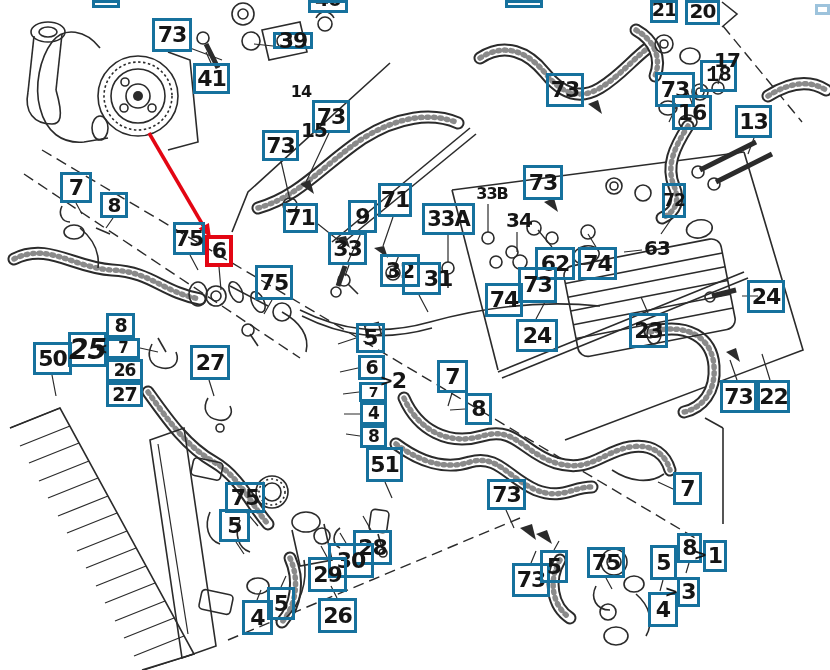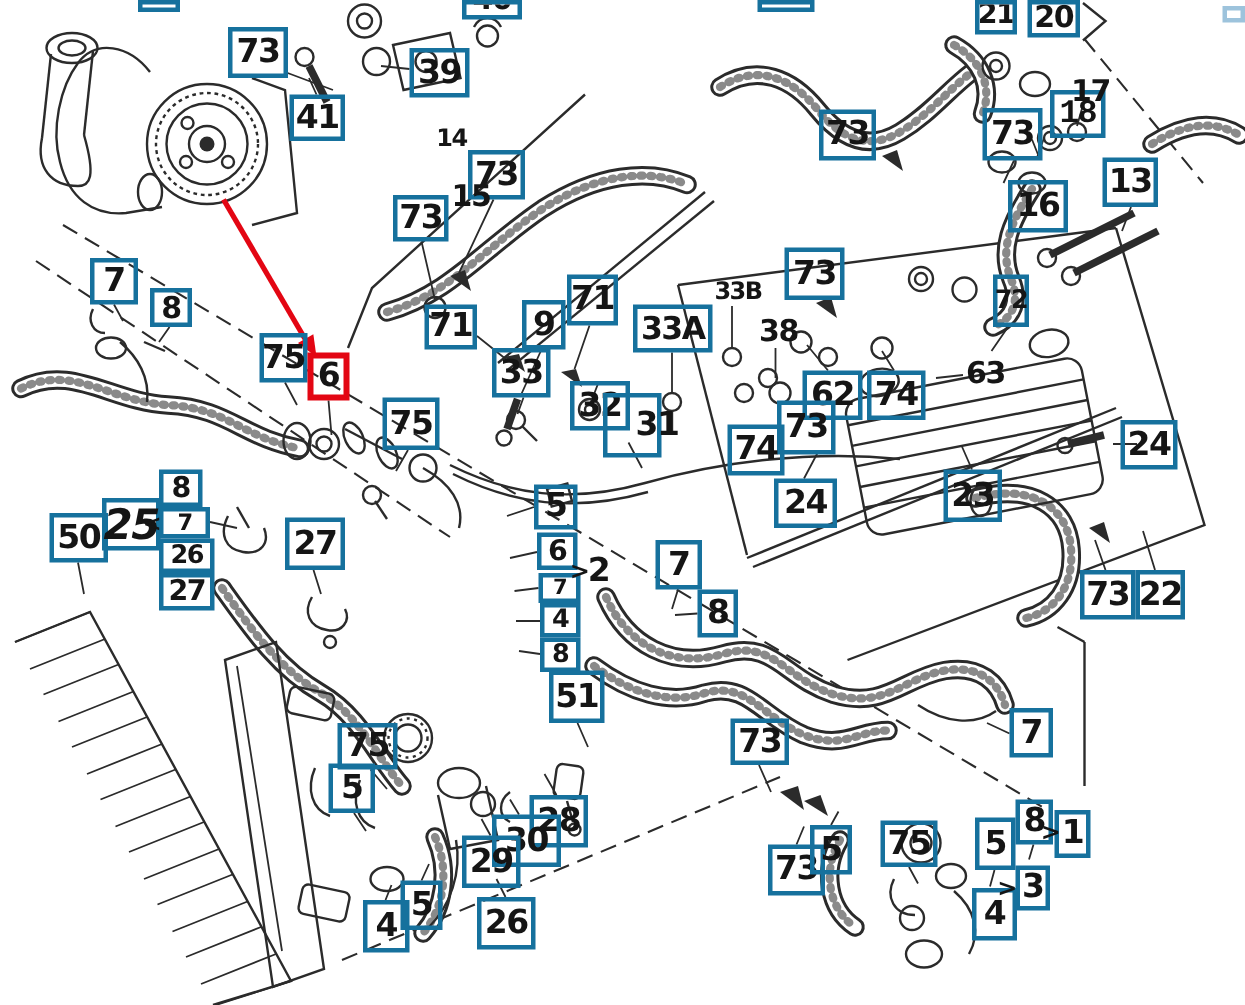--- a/index.html
+++ b/index.html
@@ -253,37 +253,37 @@
 
   <div>
       <div class="callout cut" style="left: 92px; top: 0px; width: 28px; height: 8px; font-size: 10px;"></div>
       <div class="callout cut" style="left: 308px; top: 0px; width: 40px; height: 13px; font-size: 20px;">40</div>
       <div class="callout cut" style="left: 505px; top: 0px; width: 38px; height: 8px; font-size: 10px;"></div>
       <div class="callout cut" style="left: 650px; top: 0px; width: 28px; height: 23px; font-size: 19px;">21</div>
       <div class="callout cut" style="left: 685px; top: 0px; width: 35px; height: 25px; font-size: 20px;">20</div>
       <div class="callout light" style="left: 815px; top: 4px; width: 15px; height: 11px; font-size: 10px;"></div>
       <div class="callout box" style="left: 152px; top: 18px; width: 40px; height: 34px; font-size: 22px;">73</div>
       <div class="callout box" style="left: 193px; top: 63px; width: 37px; height: 31px; font-size: 22px;">41</div>
-      <div class="callout box" style="left: 273px; top: 32px; width: 40px; height: 33px; font-size: 22px;">39</div>
+      <div class="callout box" style="left: 273px; top: 32px; width: 40px; height: 17px; font-size: 22px;">39</div>
       <div class="callout box" style="left: 312px; top: 100px; width: 38px; height: 33px; font-size: 22px;">73</div>
       <div class="callout box" style="left: 262px; top: 130px; width: 37px; height: 31px; font-size: 22px;">73</div>
       <div class="callout box" style="left: 546px; top: 73px; width: 38px; height: 34px; font-size: 22px;">73</div>
       <div class="callout box" style="left: 700px; top: 60px; width: 37px; height: 32px; font-size: 22px; font-family: Liberation Mono, monospace;">18</div>
       <div class="callout box" style="left: 655px; top: 72px; width: 40px; height: 35px; font-size: 22px;">73</div>
-      <div class="callout box" style="left: 672px; top: 120px; width: 40px; height: 35px; font-size: 22px;">16</div>
+      <div class="callout box" style="left: 672px; top: 95px; width: 40px; height: 35px; font-size: 22px;">16</div>
       <div class="callout box" style="left: 735px; top: 105px; width: 37px; height: 33px; font-size: 22px;">13</div>
       <div class="callout box" style="left: 523px; top: 165px; width: 40px; height: 35px; font-size: 22px;">73</div>
       <div class="callout box" style="left: 662px; top: 183px; width: 24px; height: 35px; font-size: 17px;">72</div>
       <div class="callout box" style="left: 283px; top: 203px; width: 35px; height: 30px; font-size: 22px;">71</div>
       <div class="callout box" style="left: 348px; top: 200px; width: 29px; height: 33px; font-size: 22px;">9</div>
       <div class="callout box" style="left: 378px; top: 183px; width: 34px; height: 34px; font-size: 22px;">71</div>
       <div class="callout box" style="left: 328px; top: 232px; width: 39px; height: 33px; font-size: 22px;">33</div>
       <div class="callout box" style="left: 380px; top: 222px; width: 40px; height: 33px; font-size: 22px; margin-top: 32px;">32</div>
       <div class="callout box" style="left: 422px; top: 203px; width: 53px; height: 32px; font-size: 21px;">33A</div>
-      <div class="callout box" style="left: 402px; top: 262px; width: 35px; height: 43px; font-size: 22px; padding-left: 33px;">31</div>
+      <div class="callout box" style="left: 402px; top: 262px; width: 35px; height: 33px; font-size: 22px; padding-left: 33px;">31</div>
       <div class="callout box" style="left: 535px; top: 247px; width: 40px; height: 33px; font-size: 22px;">62</div>
       <div class="callout box" style="left: 578px; top: 247px; width: 39px; height: 33px; font-size: 22px;">74</div>
       <div class="callout box" style="left: 518px; top: 267px; width: 39px; height: 36px; font-size: 22px;">73</div>
       <div class="callout box" style="left: 485px; top: 283px; width: 38px; height: 34px; font-size: 22px;">74</div>
       <div class="callout box" style="left: 516px; top: 319px; width: 42px; height: 33px; font-size: 22px;">24</div>
       <div class="callout box" style="left: 747px; top: 280px; width: 38px; height: 33px; font-size: 22px;">24</div>
       <div class="callout box" style="left: 629px; top: 313px; width: 39px; height: 35px; font-size: 22px;">23</div>
       <div class="callout box" style="left: 173px; top: 222px; width: 32px; height: 33px; font-size: 22px;">75</div>
       <div class="callout red" style="left: 205px; top: 235px; width: 28px; height: 32px; font-size: 22px;">6</div>
       <div class="callout box" style="left: 255px; top: 265px; width: 38px; height: 35px; font-size: 22px;">75</div>
@@ -321,21 +321,21 @@
       <div class="callout box" style="left: 677px; top: 533px; width: 25px; height: 30px; font-size: 22px;">8</div>
       <div class="callout box" style="left: 703px; top: 540px; width: 24px; height: 32px; font-size: 22px;">1</div>
       <div class="callout box" style="left: 677px; top: 577px; width: 23px; height: 30px; font-size: 22px;">3</div>
       <div class="callout box" style="left: 648px; top: 592px; width: 30px; height: 35px; font-size: 22px;">4</div>
       <div class="callout box" style="left: 720px; top: 380px; width: 37px; height: 33px; font-size: 22px;">73</div>
       <div class="callout box" style="left: 757px; top: 380px; width: 33px; height: 33px; font-size: 22px;">22</div>
       <div class="callout plain" style="left: 284px; top: 80px; width: 34px; height: 24px; font-size: 16px;">14</div>
       <div class="callout plain" style="left: 299px; top: 118px; width: 30px; height: 24px; font-size: 20px;">15</div>
       <div class="callout plain" style="left: 712px; top: 48px; width: 30px; height: 24px; font-size: 20px;">17</div>
       <div class="callout plain" style="left: 470px; top: 182px; width: 44px; height: 24px; font-size: 16px;">33B</div>
-      <div class="callout plain" style="left: 503px; top: 208px; width: 32px; height: 24px; font-size: 20px;">38</div>
+      <div class="callout plain" style="left: 503px; top: 208px; width: 32px; height: 24px; font-size: 20px;">34</div>
       <div class="callout plain" style="left: 641px; top: 236px; width: 32px; height: 24px; font-size: 20px;">63</div>
       <div class="callout plain" style="left: 390px; top: 368px; width: 18px; height: 26px; font-size: 22px;">2</div>
       <div class="callout glyph" style="left: 95px; top: 340px; width: 12px; height: 18px; font-size: 15px;">&lt;</div>
       <div class="callout glyph" style="left: 380px; top: 371px; width: 12px; height: 20px; font-size: 16px;">&gt;</div>
       <div class="callout glyph" style="left: 694px; top: 545px; width: 12px; height: 20px; font-size: 16px;">&gt;</div>
       <div class="callout glyph" style="left: 665px; top: 582px; width: 12px; height: 20px; font-size: 16px;">&gt;</div>
     </div>
 </div>
 
 </body></html>

